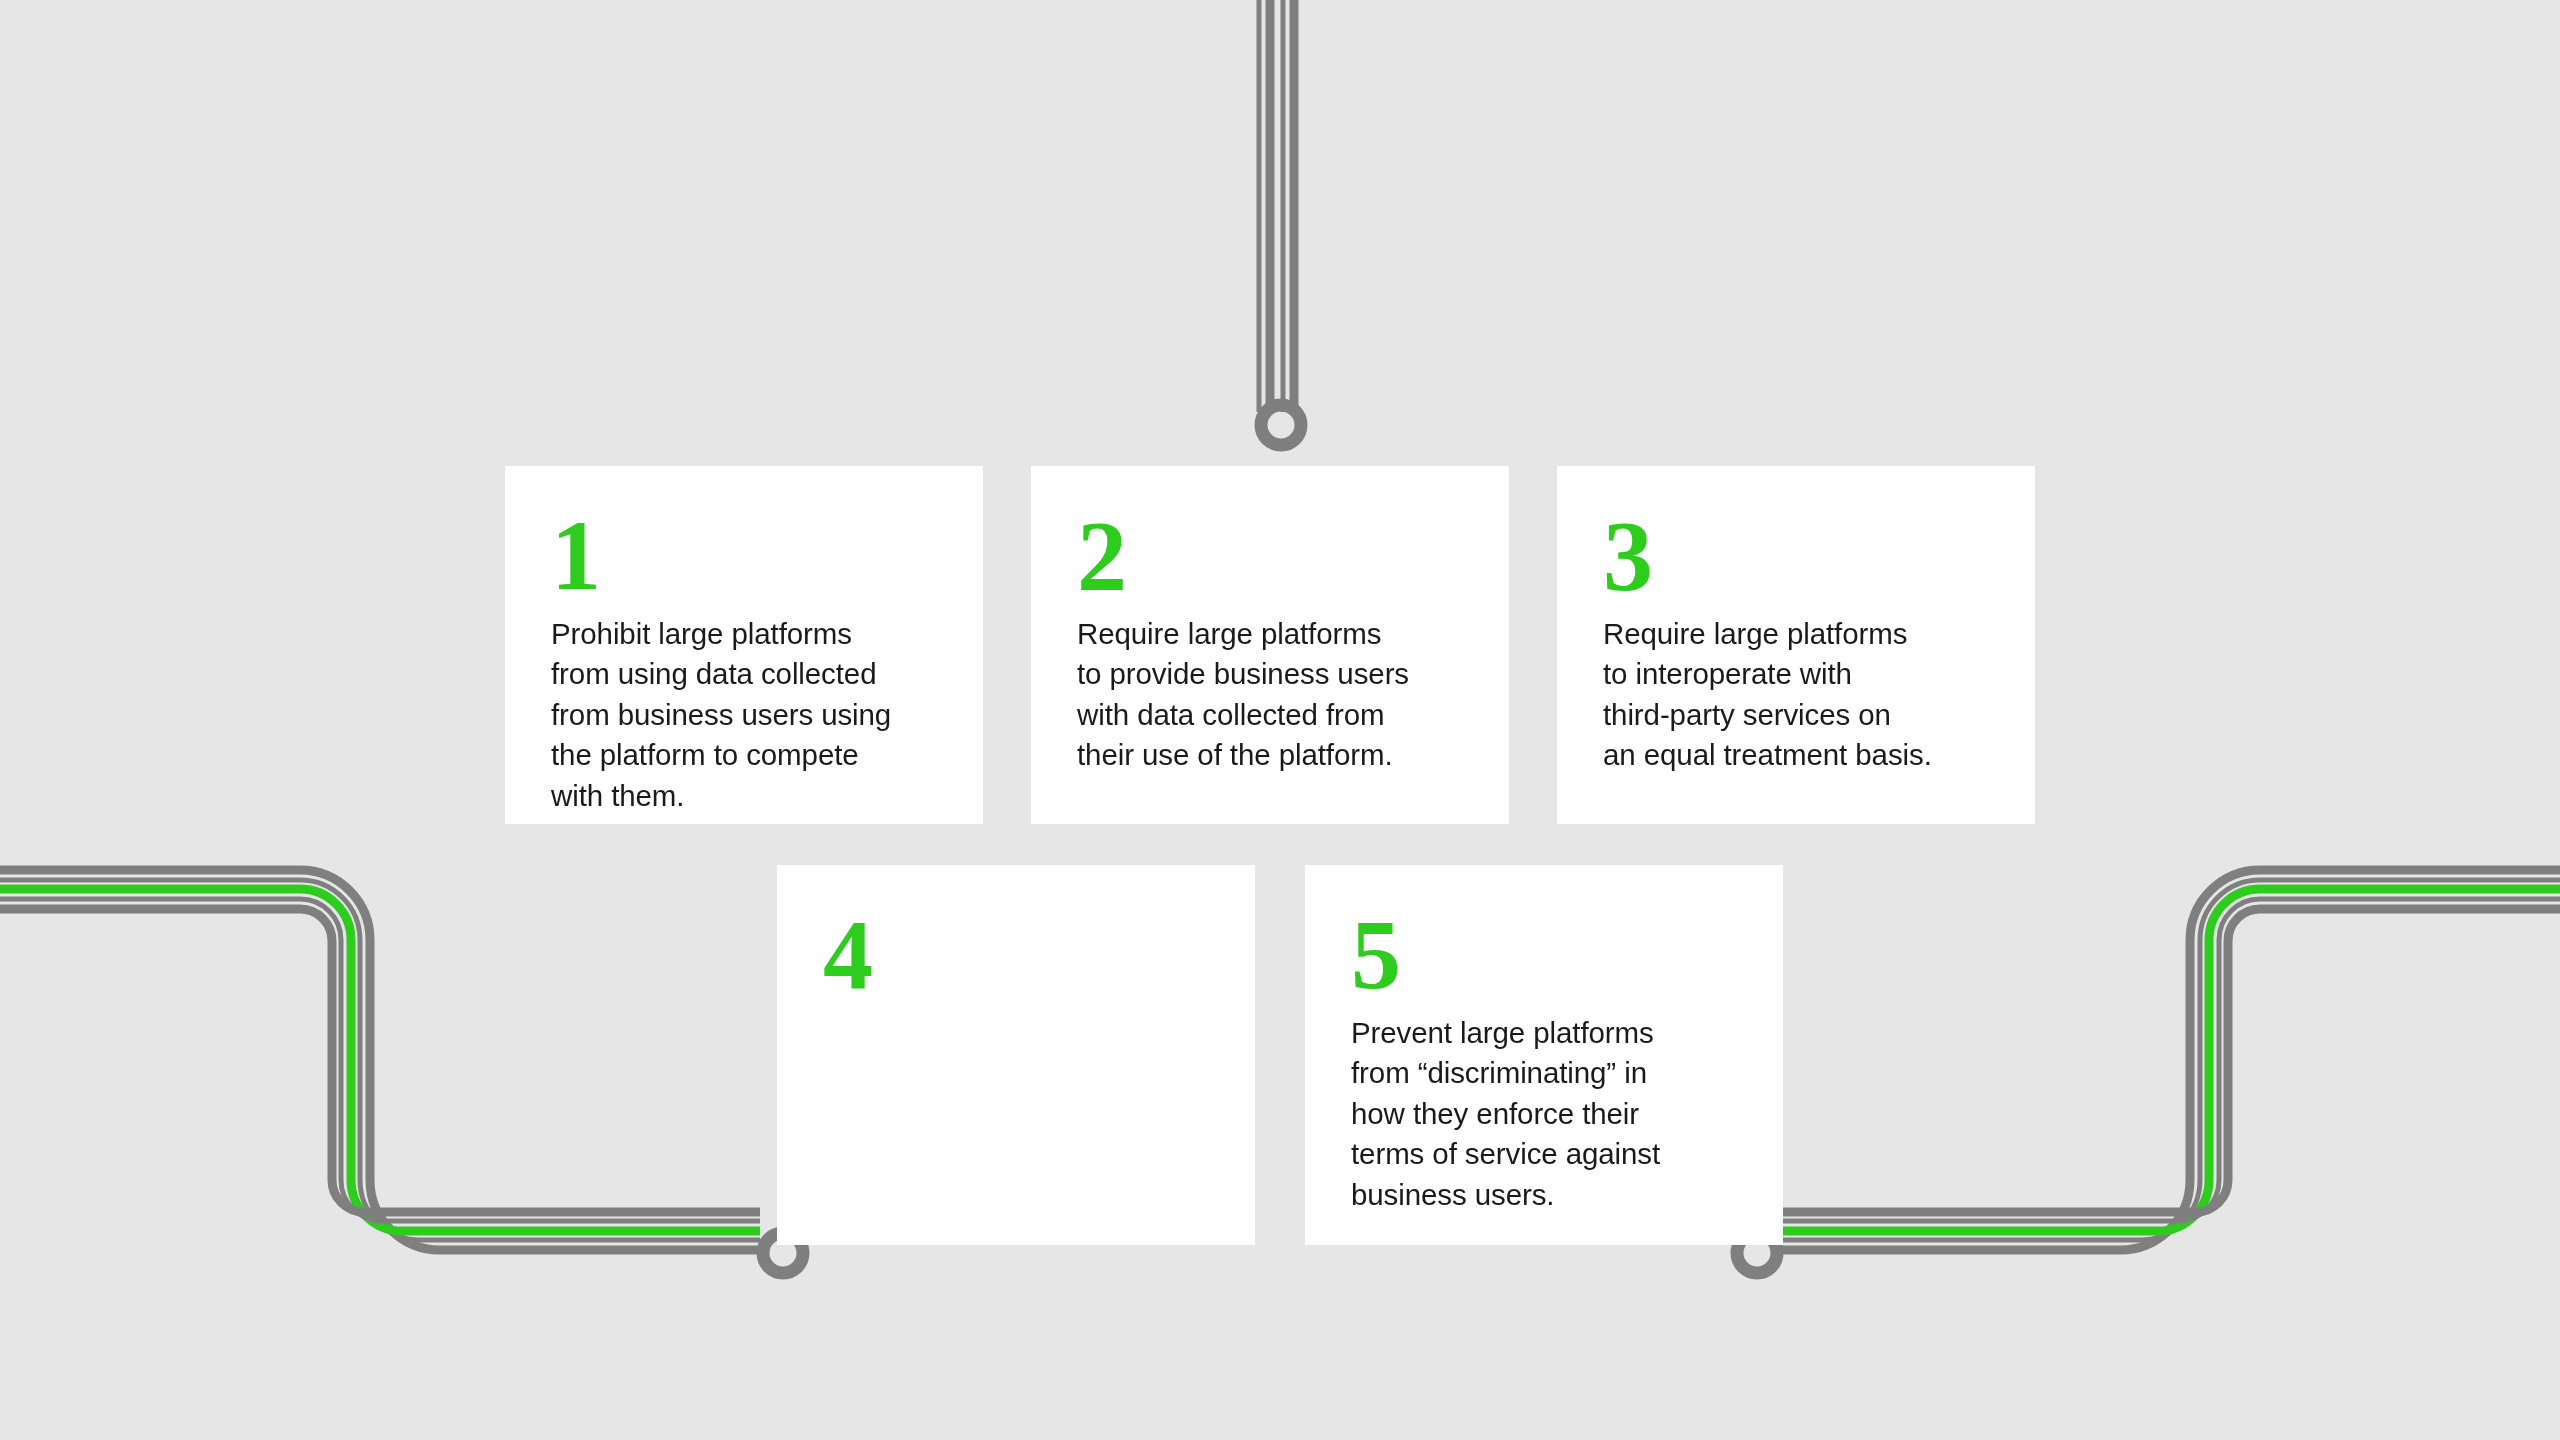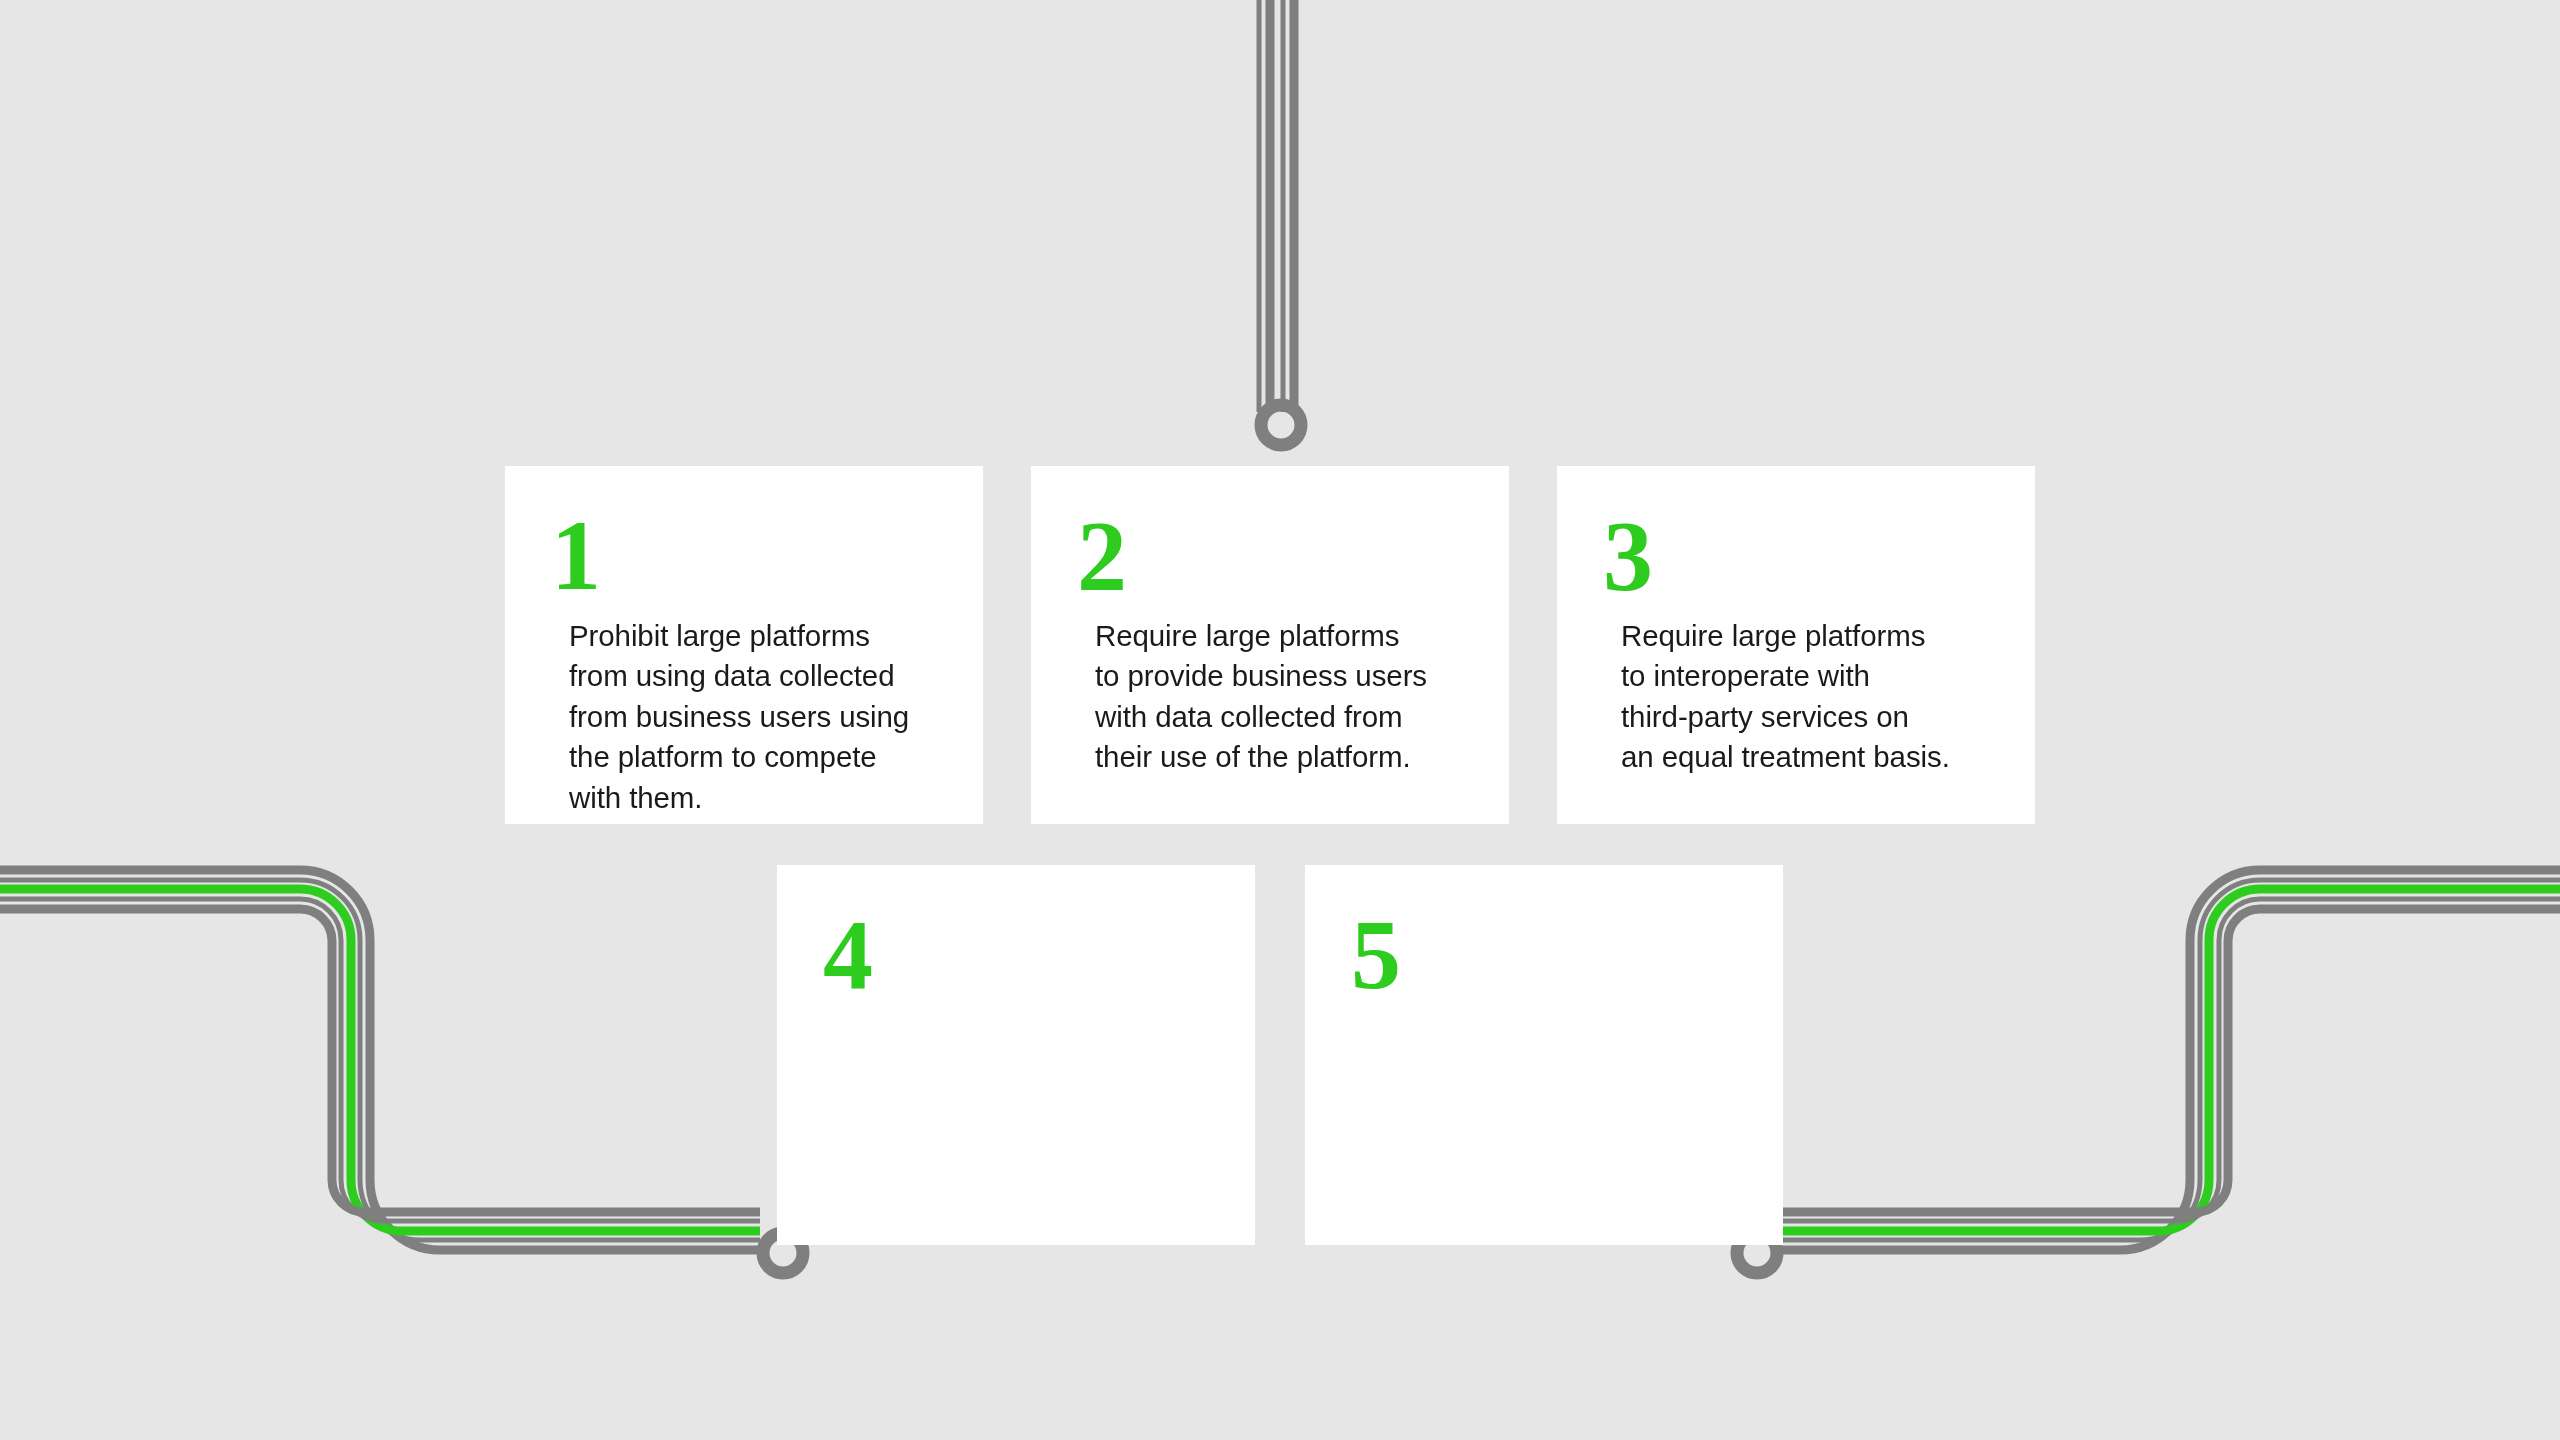--- a/index.html
+++ b/index.html
@@ -32,21 +32,21 @@
     letter-spacing:-1px;
     margin:0 0 16px 0;
     display:block;
   }
   .card-text{
     font-family:"Liberation Sans","DejaVu Sans",sans-serif;
     font-size:29.5px;
     line-height:1.37;
     color:#1a1a1a;
     letter-spacing:-0.1px;
-    margin:18px;
+    margin:0;
     display:block;
     white-space:pre-line;
   }
 
   
   #card-1{left:505px;  top:466px; width:478px; height:358px;}
   #card-2{left:1031px; top:466px; width:478px; height:358px;}
   #card-3{left:1557px; top:466px; width:478px; height:358px;}
   
   #card-4{left:777px;  top:865px; width:478px; height:380px;}
@@ -116,15 +116,20 @@
 third-party services on
 an equal treatment basis.</span>
   </div>
 
   <div class="card" id="card-4">
     <span class="card-number">4</span>
   </div>
 
   <div class="card" id="card-5">
     <span class="card-number">5</span>
+    <span class="card-text">Prevent large platforms
+from “discriminating” in
+how they enforce their
+terms of service against
+business users.</span>
   </div>
 
 </div>
 
 </body></html>

